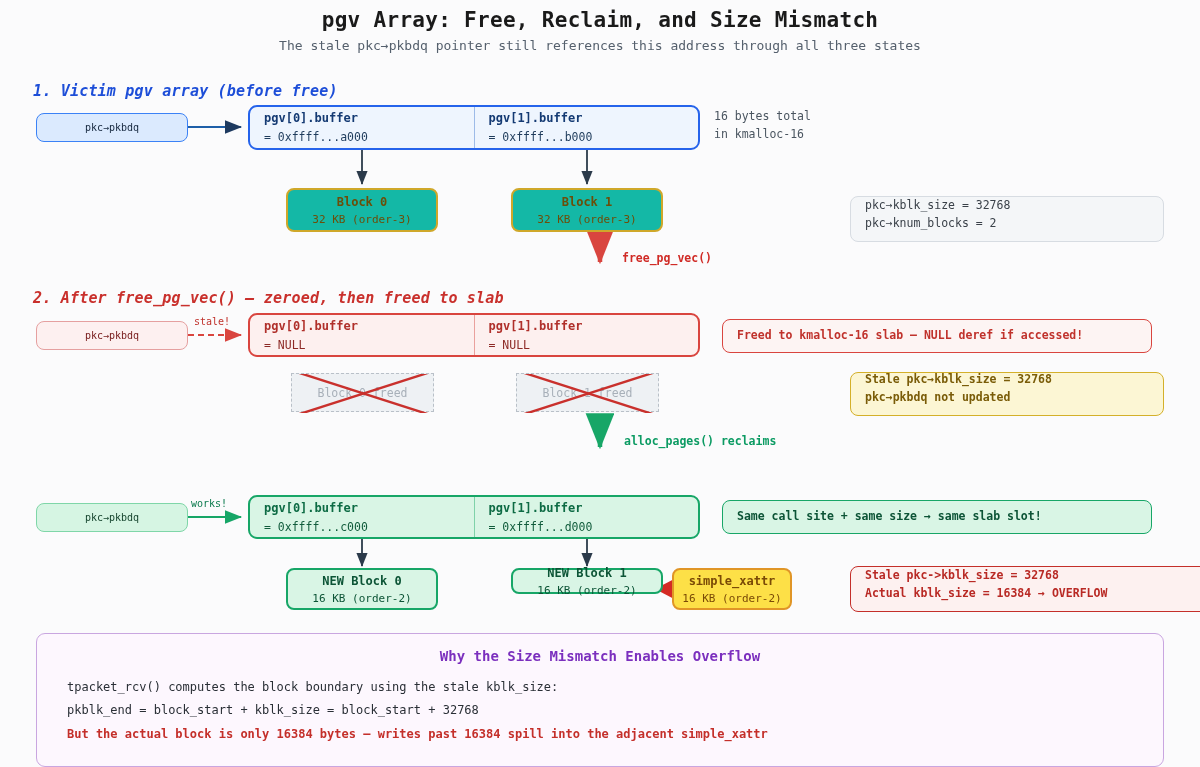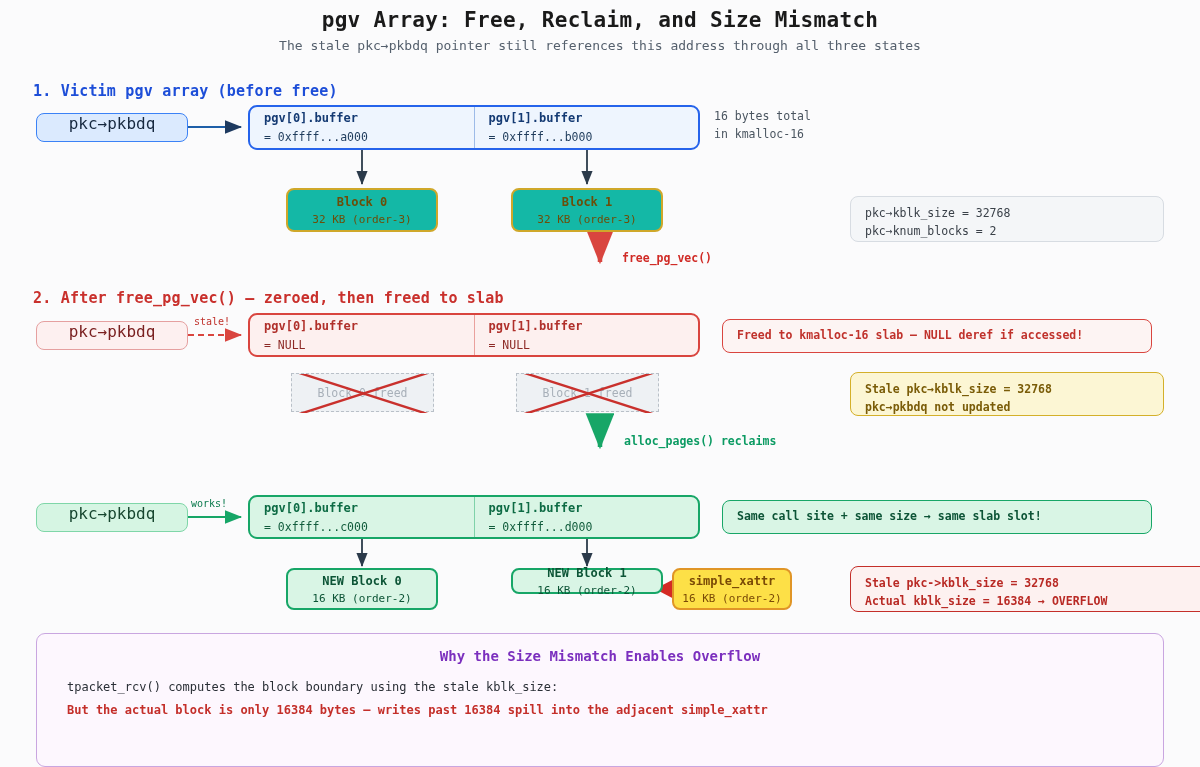--- a/index.html
+++ b/index.html
@@ -22,32 +22,33 @@
     position: absolute; left: 0; top: 38px; width: 1200px;
     text-align: center;
     font-size: 13px; color: #55606d;
   }
 
   
   .sec-head {
     position: absolute;
     font-size: 15px; font-weight: bold; letter-spacing: 0.2px;
     white-space: nowrap;
+    font-style: italic;
   }
   .sec-head.blue  { color: #1d4ed8; }
   .sec-head.red   { color: #c9302c; }
   .sec-head.green { color: #0f9d58; }
 
   
   .ptr {
     position: absolute;
     border-radius: 8px;
     border: 1.6px solid #888;
-    display: flex; justify-content: center;
-    font-size: 16px;
+    display: flex; align-items: center; justify-content: center;
+    font-size: 10px;
   }
   .ptr.blue  { border-color:#3b82f6; background:#dbeafe; color:#16283f; }
   .ptr.red   { border-color:#e5a0a0; background:#fdf0f0; color:#7a2020; }
   .ptr.green { border-color:#7fd6a8; background:#d6f5e3; color:#17462f; }
 
   
   .arr {
     position: absolute;
     border-radius: 9px;
     display: flex;
@@ -94,21 +95,21 @@
     background: #eef1f4;
     display: flex; align-items: center; justify-content: center;
     font-size: 11.5px; color: #a8b0b9;
   }
   .ghost svg { position: absolute; left: 0; top: 0; }
 
   
   .note {
     position: absolute;
     border-radius: 8px;
-    display: flex; flex-direction: column; justify-content: space-between;
+    display: flex; flex-direction: column; justify-content: flex-end;
     padding: 8px 14px;
   }
   .note-line { font-size: 11.5px; line-height: 1.55; white-space: nowrap; }
   .note.gray   { border:1px solid #d7dce2; background:#f4f6f8; }
   .note.gray .note-line { color:#3a4149; }
   .note.redout { border:1.6px solid #d9453f; background:#fdf4f3; }
   .note.redout .note-line { color:#c0322c; font-weight:bold; }
   .note.redstrong { border:1.8px solid #c42f2a; background:#fdf1f0; }
   .note.redstrong .note-line { color:#b92a25; font-weight:bold; }
   .note.yellow { border:1.6px solid #d4b02a; background:#fcf6d4; }
@@ -321,17 +322,18 @@
 
   <div class="note redstrong" style="left:850px; top:566px; width:380px; height:46px;">
     <div class="note-line">Stale pkc-&gt;kblk_size = 32768</div>
     <div class="note-line">Actual kblk_size = 16384 → OVERFLOW</div>
   </div>
 
   <div class="explain" style="left:36px; top:633px; width:1128px; height:134px;">
     <div class="explain-title">Why the Size Mismatch Enables Overflow</div>
     <div class="explain-body">
       <div class="explain-line">tpacket_rcv() computes the block boundary using the stale kblk_size:</div>
+      <div class="explain-line">pkblk_end = block_start + kblk_size = block_start + 32768</div>
       <div class="explain-line warn">But the actual block is only 16384 bytes — writes past 16384 spill into the adjacent simple_xattr</div>
     </div>
   </div>
 
 </div>
 
 </body></html>

